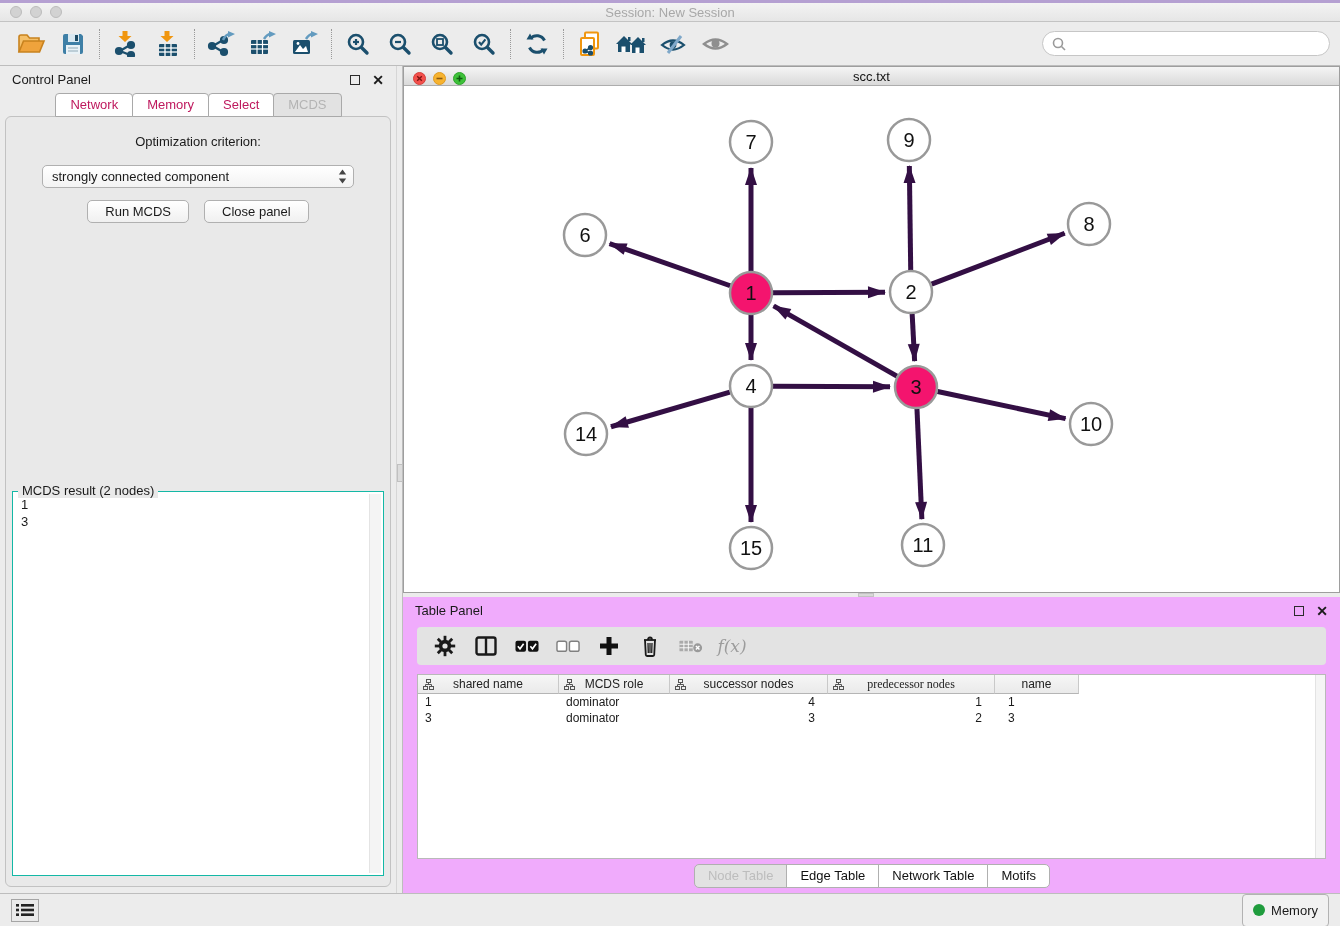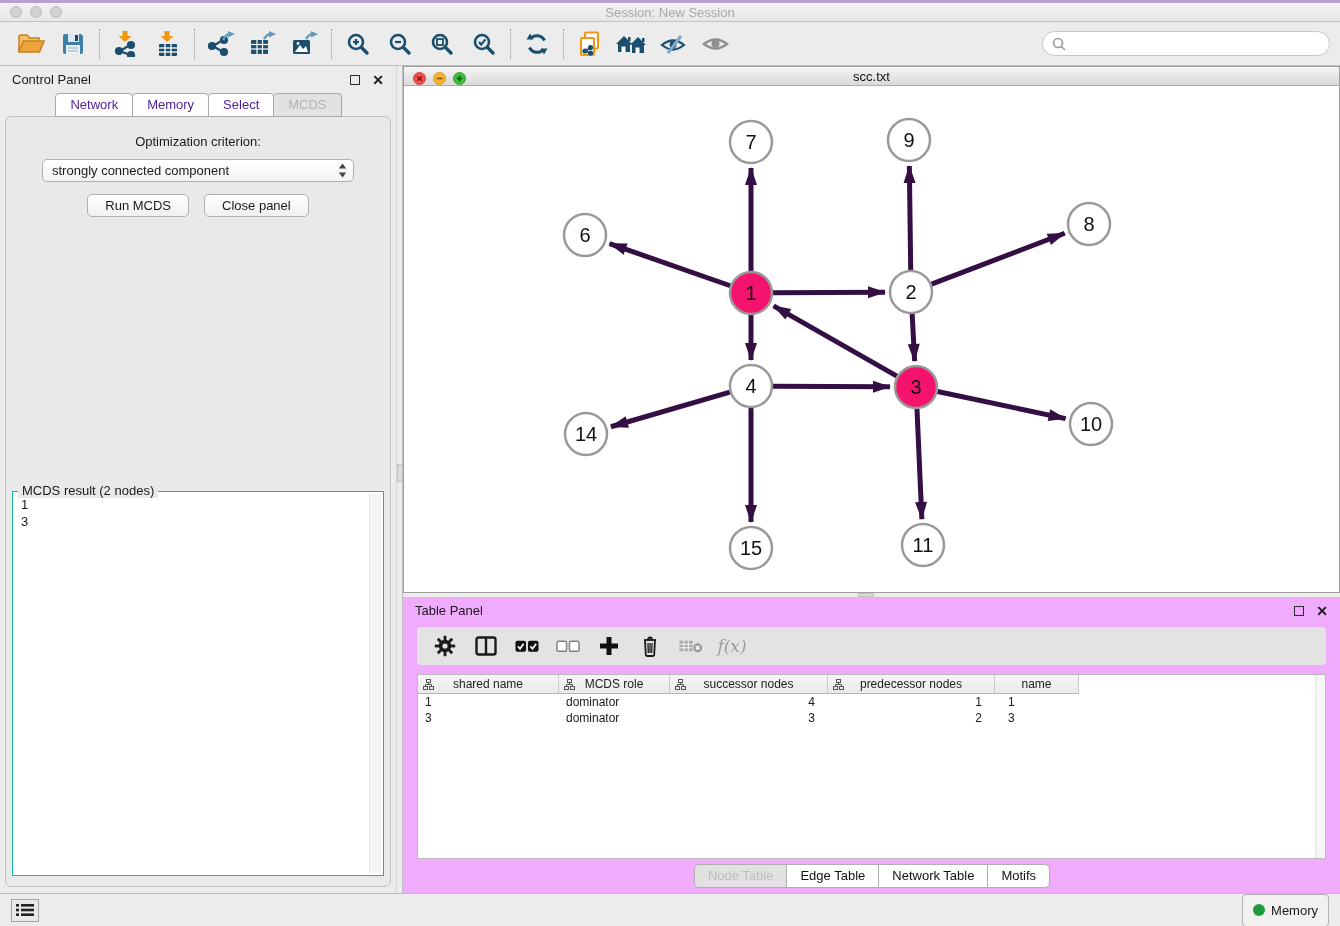--- a/index.html
+++ b/index.html
@@ -26,25 +26,25 @@
 
   
   .control-panel { width:396px; display:flex; flex-direction:column; background:#ececec; }
   .panel-head { height:27px; display:flex; align-items:center; padding:0 12px; }
   .panel-head .ptitle { font-size:13px; }
   .panel-head .pspace { flex:1; }
   .float-ic { width:10px; height:10px; border:1.5px solid #2b2b2b; margin-right:12px; }
   .close-ic { font-size:14px; font-weight:bold; color:#1a1a1a; line-height:10px; }
   .cp-tabs { display:flex; justify-content:center; position:relative; z-index:2; margin-bottom:-1px; }
   .cp-tab { font-size:13px; padding:3px 14px 4px; background:#fff; border:1px solid #a9a9a9; margin-right:-1px;
-    border-radius:4px 4px 0 0; color:#4c1d95; }
+    border-radius:4px 4px 0 0; color:#be185d; }
   .cp-tab.selected { background:#e2e2e2; color:#b4b4b4; border-radius:4px 4px 0 0; }
   .cp-content { flex:1; margin:0 5px 6px; border:1px solid #c2c2c2; border-radius:6px; background:#e9e9e9;
     display:flex; flex-direction:column; align-items:center; padding-top:17px; }
-  .opt-label { font-size:13px; margin-bottom:10px; }
+  .opt-label { font-size:13px; margin-bottom:16px; }
   .selectbox { width:312px; height:23px; border:1px solid #b0b0b0; border-radius:5px; background:linear-gradient(#fff,#f3f3f3);
     display:flex; align-items:center; padding:0 6px 0 9px; font-size:13px; }
   .selectbox .sel-label { flex:1; }
   .btn-row { display:flex; gap:15px; margin-top:12px; }
   .btn { height:23px; border:1px solid #b0b0b0; border-radius:5px; background:linear-gradient(#fff,#f0f0f0);
     font-size:13px; padding:0 17px; display:flex; align-items:center; }
   .push { flex:1; }
   .result-box { width:372px; height:385px; position:relative; border:1px solid #14b8a6; background:#fff; margin-bottom:10px; }
   .result-title { position:absolute; top:-9px; left:5px; background:#e9e9e9; padding:0 4px; font-size:13px; }
   .result-text { position:absolute; top:2px; left:2px; right:16px; bottom:2px; padding:2px 6px; font-size:13px; line-height:17px; }
@@ -518,21 +518,21 @@
               <svg width="11" height="11" viewBox="0 0 11 11">
                 <g fill="none" stroke="#555" stroke-width="1">
                   <rect x="3.5" y="0.5" width="4" height="3"></rect>
                   <rect x="0.5" y="7.5" width="4" height="3"></rect>
                   <rect x="6.5" y="7.5" width="4" height="3"></rect>
                   <path d="M5.5 3.5 V5.5 M2.5 7.5 V5.5 H8.5 V7.5"></path>
                 </g>
               </svg>
               <span>successor nodes</span>
             </div>
-            <div class="th" style="width: 167px;">
+            <div class="th" style="width: 167px; font-family: Liberation Serif, serif;">
               <svg width="11" height="11" viewBox="0 0 11 11">
                 <g fill="none" stroke="#555" stroke-width="1">
                   <rect x="3.5" y="0.5" width="4" height="3"></rect>
                   <rect x="0.5" y="7.5" width="4" height="3"></rect>
                   <rect x="6.5" y="7.5" width="4" height="3"></rect>
                   <path d="M5.5 3.5 V5.5 M2.5 7.5 V5.5 H8.5 V7.5"></path>
                 </g>
               </svg>
               <span>predecessor nodes</span>
             </div>

